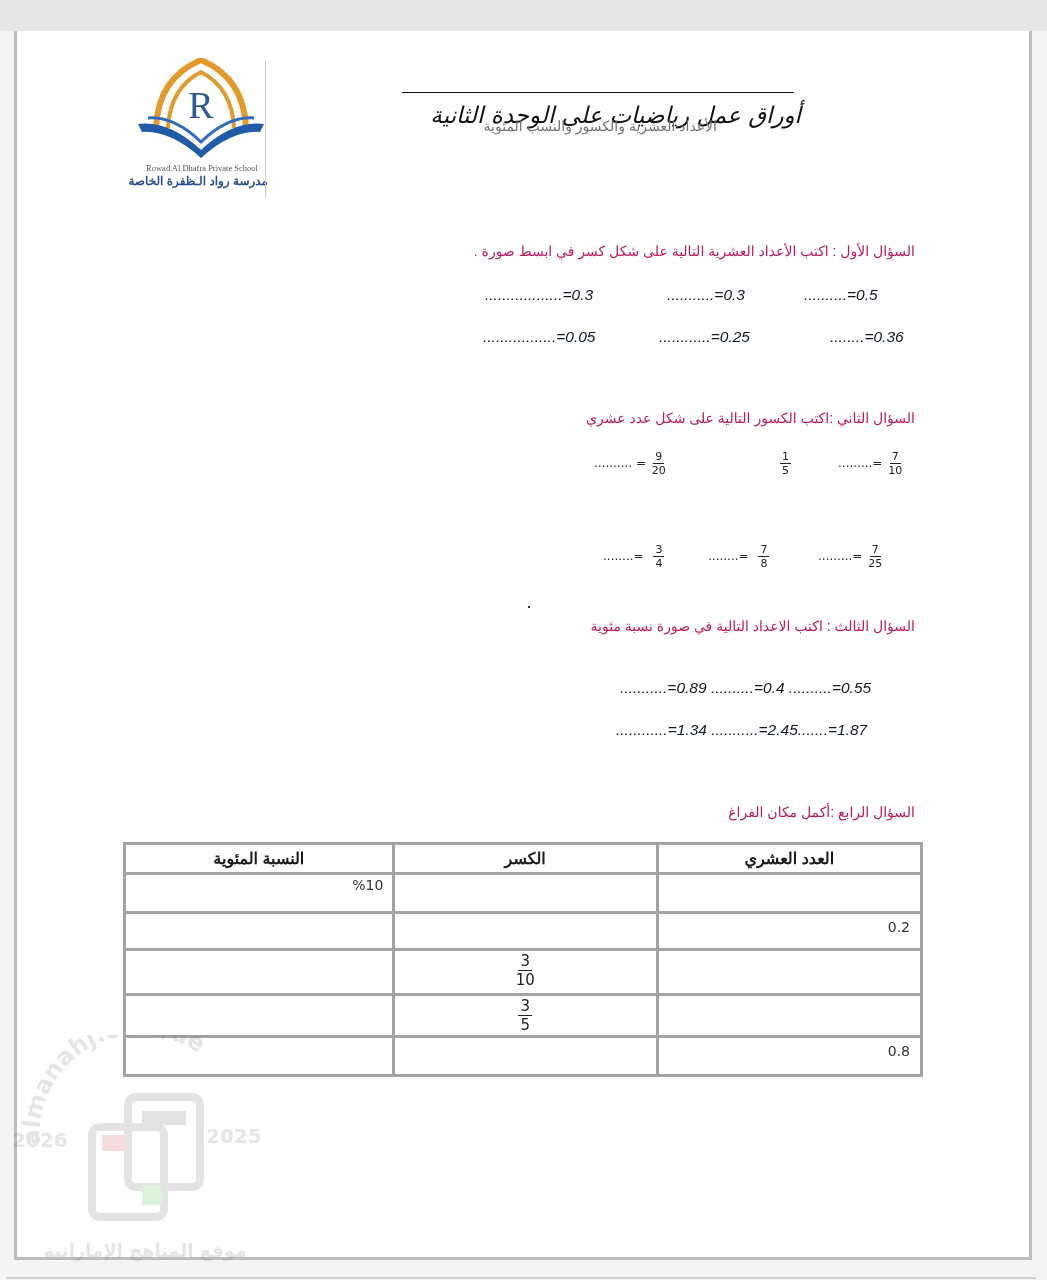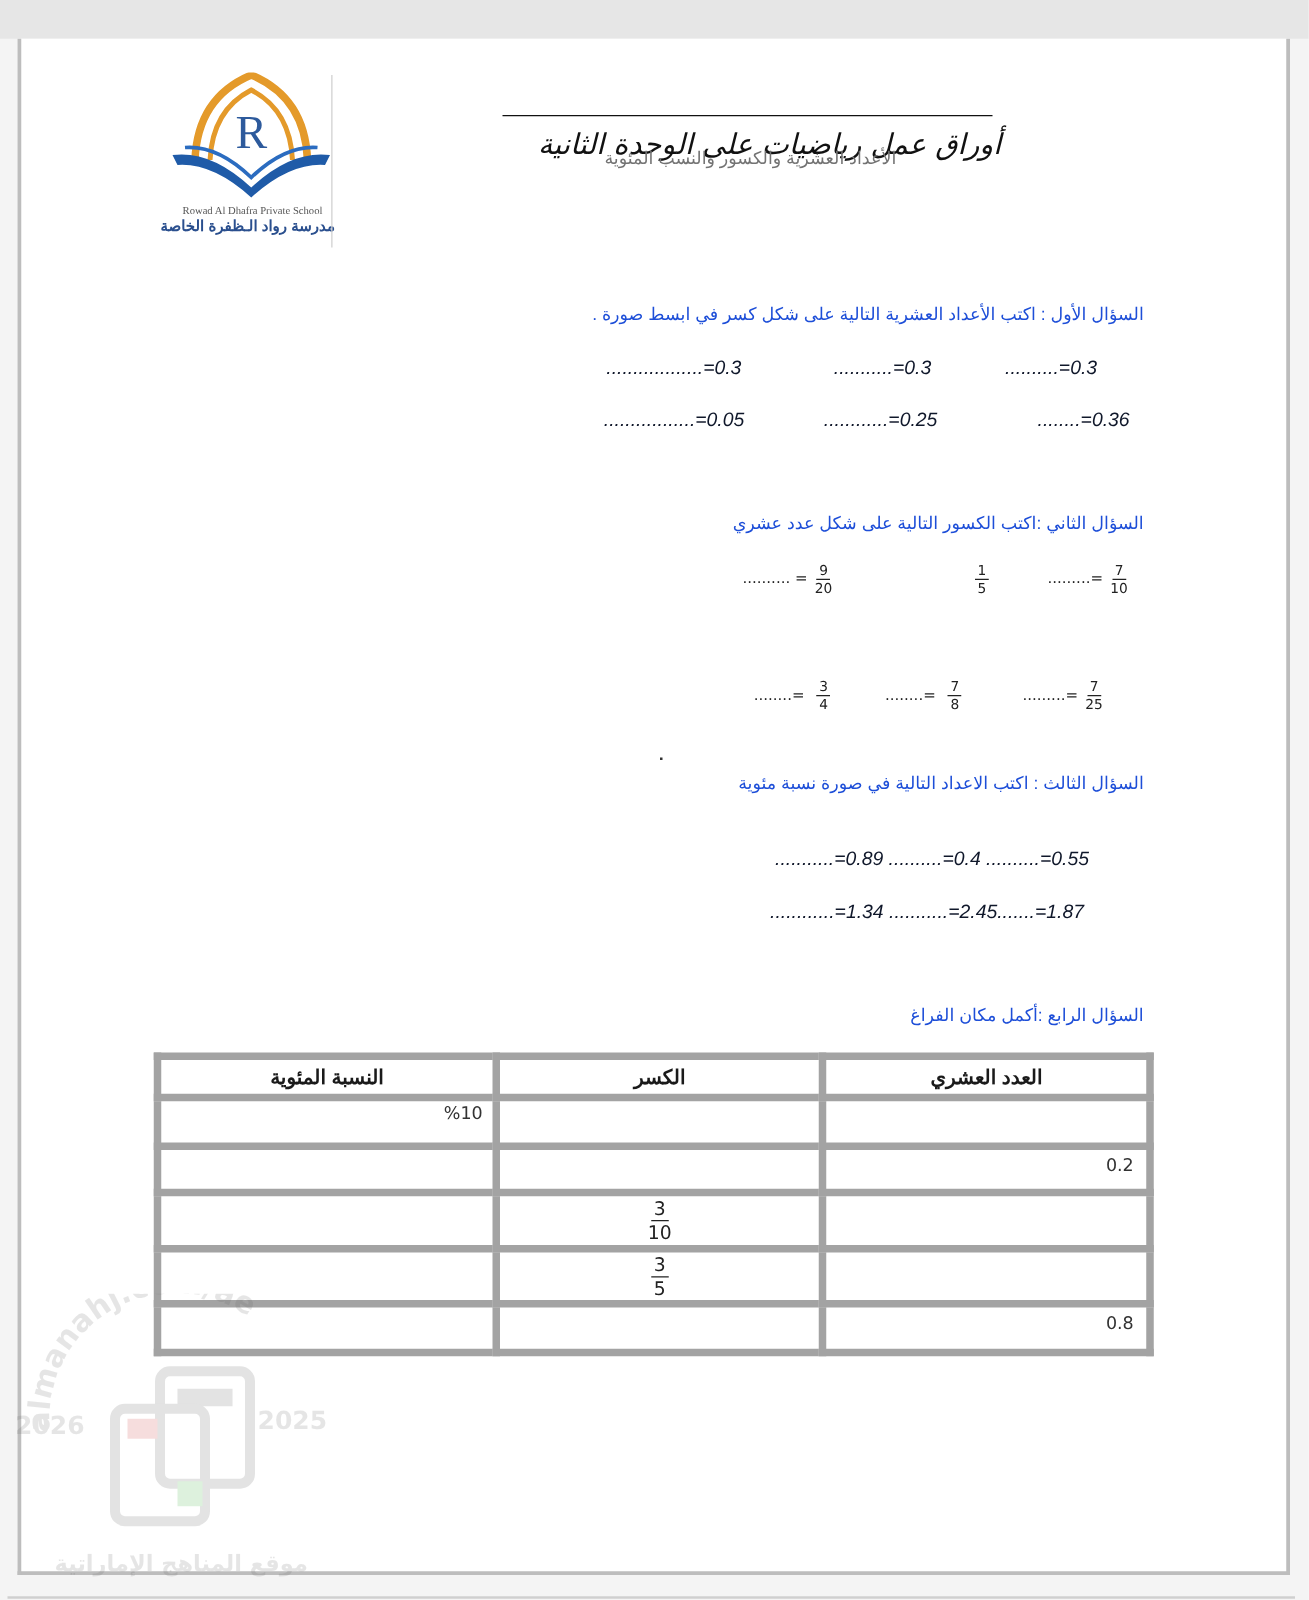--- a/index.html
+++ b/index.html
@@ -45,39 +45,39 @@
       font-size: 23px; color: #111;
       text-underline-offset: 5px;
       white-space: nowrap;
       margin-top: 44px;
     }
     .title-underline2 { left: 402px; top: 92px; width: 392px; height: 1px; background: #111; }
     .subtitle {
       right: 330px; top: 118px; direction: rtl; font-size: 14px; white-space: nowrap; color: #737373;
     }
     .q-head {
-      direction: rtl; font-size: 14px; white-space: nowrap; color: #1d4ed8; right: 132px;
+      direction: rtl; font-size: 14px; white-space: nowrap; color: #be185d; right: 132px;
     }
     .expr { font-size: 15.5px; white-space: nowrap; color: #0f172a; direction: ltr; font-style: italic; }
     .frac {
       display: inline-flex; flex-direction: column; align-items: center; vertical-align: middle;
       font-family: "DejaVu Sans", sans-serif; font-size: 11px; line-height: 13px; color: #222;
     }
     .frac .num { padding: 0 2px; border-bottom: 1px solid #222; }
     .frac .den { padding: 0 2px; }
     .q2 { font-family: "DejaVu Sans", sans-serif; font-size: 12px; color: #222; white-space: nowrap; }
     .stray-dot { left: 528px; top: 606px; width: 2px; height: 2px; background: #333; }
 
     table.fill {
       position: absolute; left: 123px; top: 842px; width: 800px;
       border-collapse: collapse; direction: rtl;
       font-family: "Liberation Sans", sans-serif;
     }
     table.fill th, table.fill td {
-      border: 6px solid #a3a3a3; padding: 0; vertical-align: top;
+      border: 3px solid #a3a3a3; padding: 0; vertical-align: top;
     }
     table.fill th {
       height: 27px; font-size: 16px; font-weight: bold; text-align: center; vertical-align: middle;
     }
     table.fill td { font-family: "DejaVu Sans", sans-serif; font-size: 14px; color: #333; }
     .cell-val { display: block; text-align: right; padding: 5px 10px 0 0; direction: ltr; }
     .cell-pct { display: block; text-align: center; padding: 2px 0 0 218px; direction: ltr; }
     .cell-frac { display: flex; justify-content: center; padding-top: 1px; }
     .cell-frac .frac { font-size: 15px; line-height: 18px; }
     .watermark { left: 10px; top: 1035px; width: 270px; height: 230px; opacity: 0.16; pointer-events: none; }
@@ -100,21 +100,21 @@
   <div class="logo-en">Rowad Al Dhafra Private School</div>
   <div class="logo-ar">مدرسة رواد الـظفرة الخاصة</div>
   <div class="logo-divider"></div>
 </div>
 
 <div class="abs title">أوراق عمل رياضيات على الوحدة الثانية</div>
 <div class="abs title-underline2"></div>
 <div class="abs subtitle">الأعداد العشرية والكسور والنسب المئوية</div>
 
 <div class="abs q-head" style="top:243px;">السؤال الأول : اكتب الأعداد العشرية التالية على شكل كسر في ابسط صورة .</div>
-<div class="abs expr" style="left:804px; top:286px;">..........=0.3</div>
+<div class="abs expr" style="left:804px; top:286px;">..........=0.5</div>
 <div class="abs expr" style="left:667px; top:286px;">...........=0.3</div>
 <div class="abs expr" style="left:485px; top:286px;">..................=0.3</div>
 <div class="abs expr" style="left:830px; top:328px;">........=0.36</div>
 <div class="abs expr" style="left:659px; top:328px;">............=0.25</div>
 <div class="abs expr" style="left:483px; top:328px;">.................=0.05</div>
 
 <div class="abs q-head" style="top:410px;">السؤال الثاني :اكتب الكسور التالية على شكل عدد عشري</div>
 
 <div class="abs q2" style="left:838px; top:450px;">
   <span>.........=</span>

